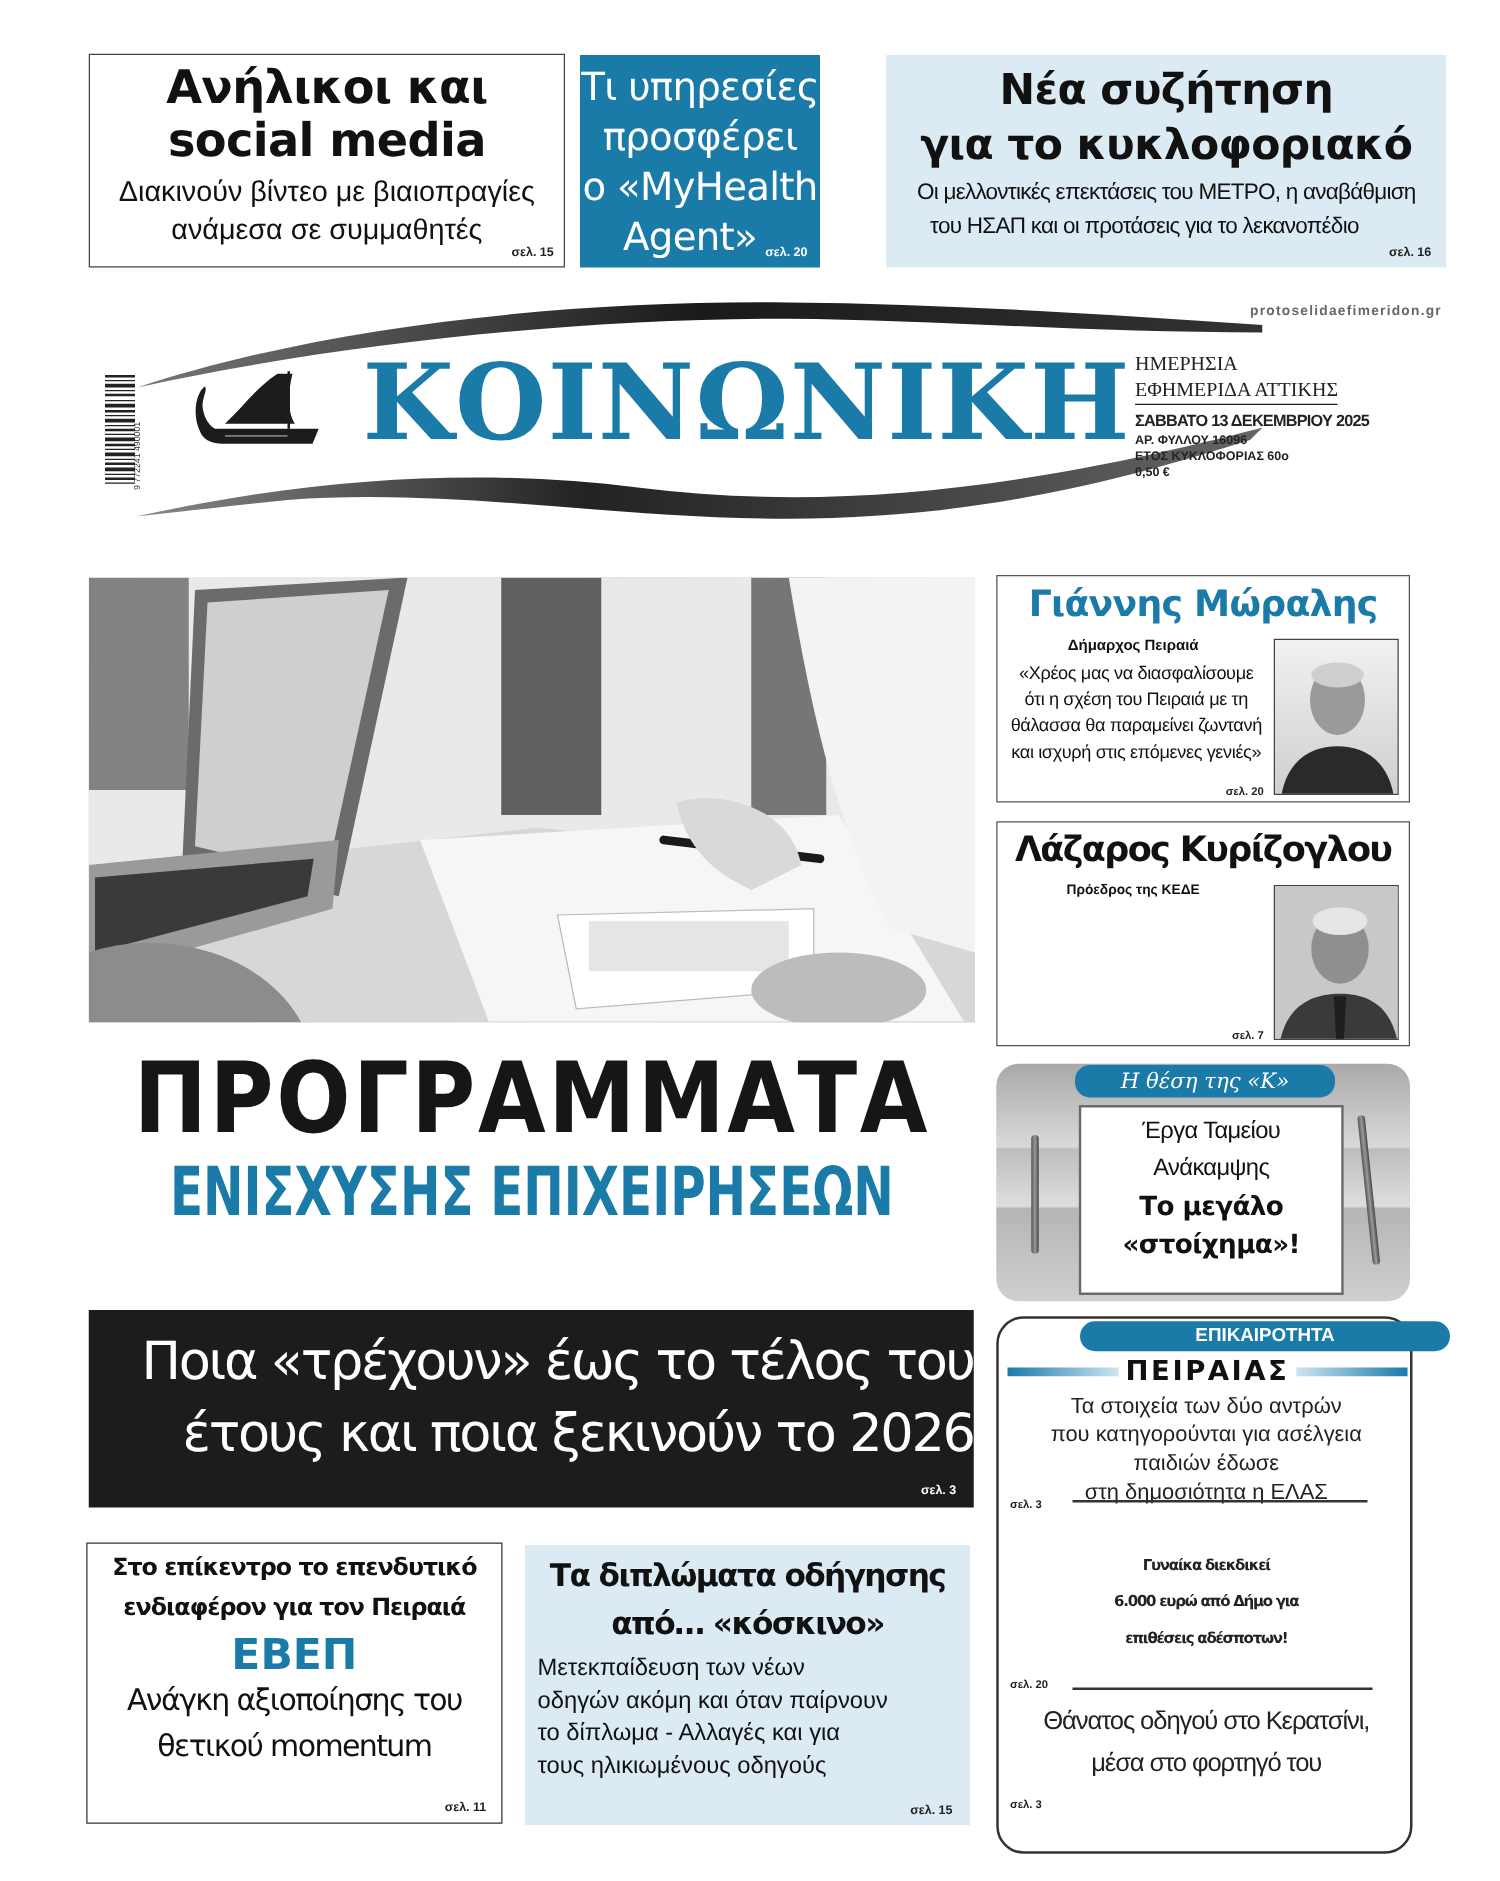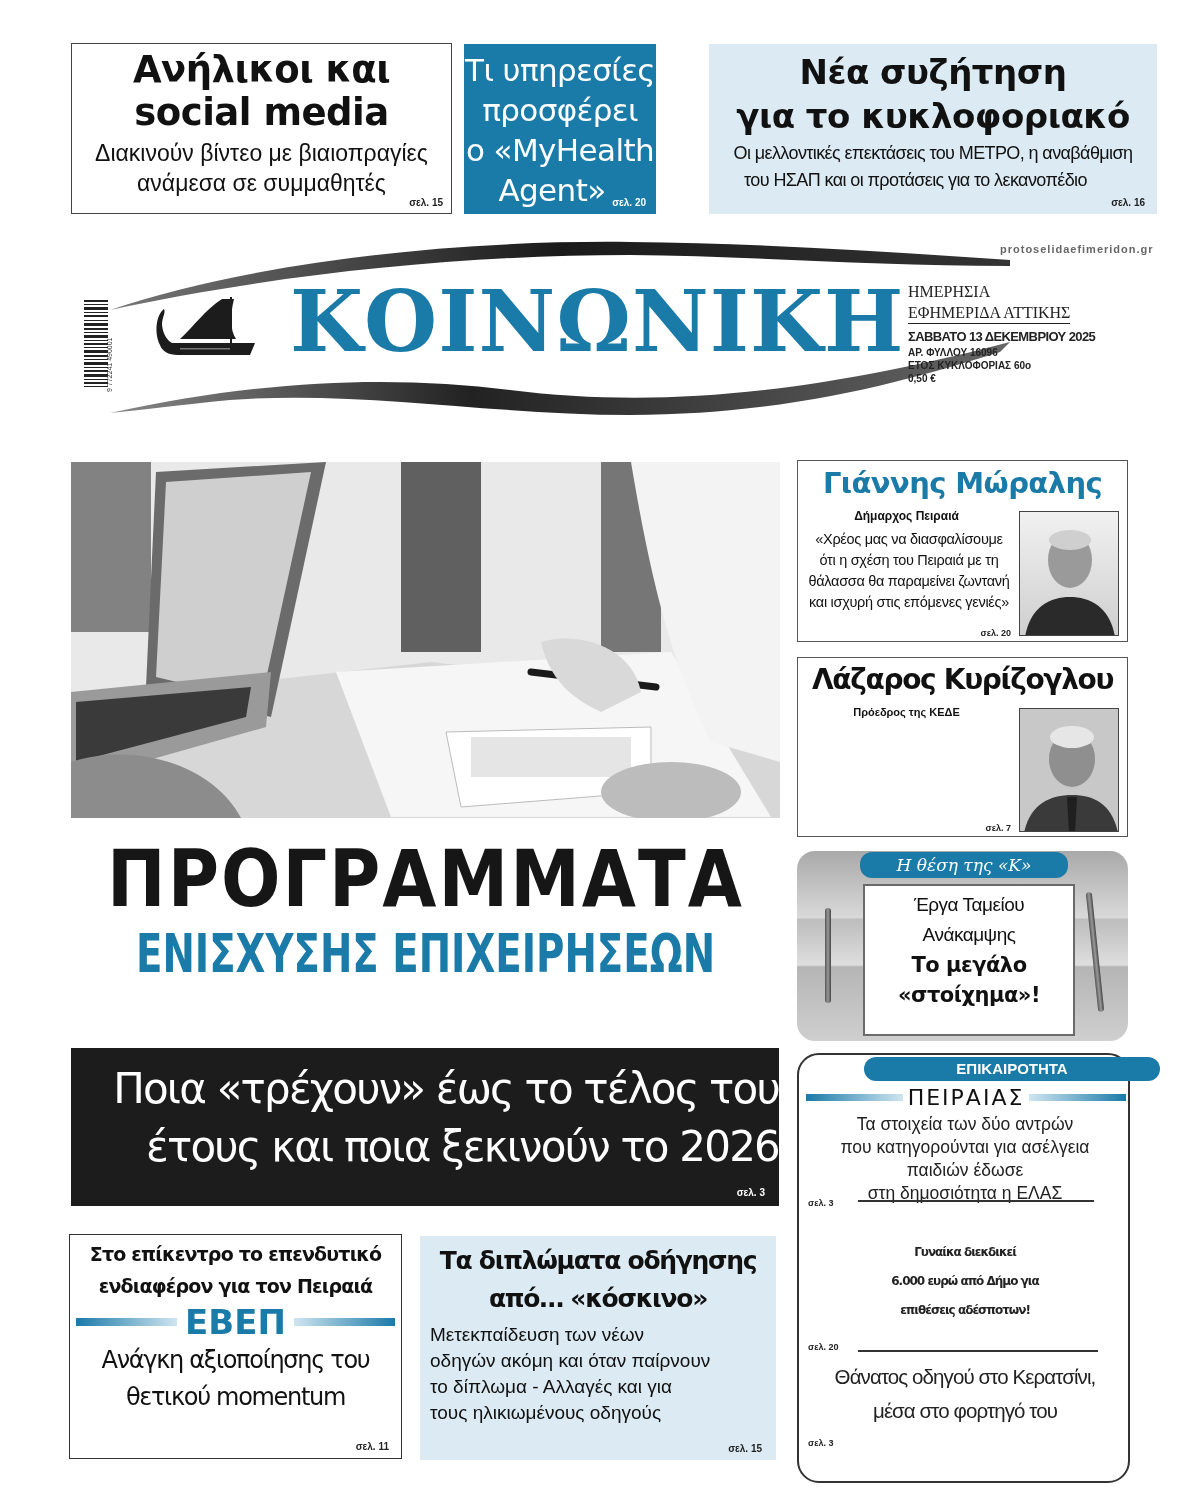--- a/index.html
+++ b/index.html
@@ -42,21 +42,21 @@
     #main-headline .h1 { font-family: "DejaVu Sans", sans-serif; font-weight: bold; font-size: 70px; line-height: 82px; color: #161616; letter-spacing: 2px; transform: scaleY(1.12); }
     #main-headline .h2 { font-family: "DejaVu Sans", sans-serif; font-weight: bold; font-size: 45px; line-height: 60px; color: #1a7aa8; letter-spacing: 0px; transform: scaleX(0.86) scaleY(1.2); margin-top: 4px; }
 
     #dek-box { left: 71px; top: 1048px; width: 708px; height: 158px; background: #1c1c1c; color: #fff; text-align: right; }
     #dek-box .t { font-family: "DejaVu Sans", sans-serif; font-size: 42px; line-height: 58px; margin-top: 12px; letter-spacing: -1.8px; }
     #dek-box .pg { position: absolute; right: 14px; bottom: 8px; color: #fff; }
 
     
     #ebep-box { left: 69px; top: 1234px; width: 333px; height: 225px; border: 1.5px solid #333; text-align: center; }
     #ebep-box .h { font-family: "DejaVu Sans", sans-serif; font-weight: bold; font-size: 19px; line-height: 32px; margin-top: 3px; letter-spacing: -0.8px; }
-    #ebep-box .label-row { display: flex; align-items: center; margin: 2px 6px; height: 36px; }
+    #ebep-box .label-row { display: flex; margin: 2px 6px; height: 36px; flex-direction: column; }
     #ebep-box .bar { flex: 1; height: 8px; }
     #ebep-box .bar.left { background: linear-gradient(90deg,#1a7aa8,#cfe5f0); }
     #ebep-box .bar.right { background: linear-gradient(90deg,#cfe5f0,#1a7aa8); }
     #ebep-box .lbl { font-family: "DejaVu Sans", sans-serif; font-size: 34px; color: #1a7aa8; padding: 0 8px; font-weight: bold; }
     #ebep-box .s { font-family: "DejaVu Sans", sans-serif; font-size: 24px; line-height: 37px; letter-spacing: -1.3px; }
     #ebep-box .pg { position: absolute; right: 12px; bottom: 6px; }
 
     #license-box { left: 420px; top: 1236px; width: 356px; height: 224px; background: #dceaf3; text-align: center; }
     #license-box .h { font-family: "DejaVu Sans", sans-serif; font-weight: bold; font-size: 25px; line-height: 38px; margin-top: 6px; letter-spacing: -1.3px; }
     #license-box .s { font-size: 19px; line-height: 26px; margin-top: 4px; text-align: left; padding-left: 10px; }
@@ -80,21 +80,21 @@
     #opinion-card .a { font-size: 19px; line-height: 30px; margin-top: 4px; letter-spacing: -0.5px; }
     #opinion-card .b { font-family: "DejaVu Sans", sans-serif; font-weight: bold; font-size: 21px; line-height: 30px; letter-spacing: -0.5px; }
     .pen { position: absolute; width: 6px; background: linear-gradient(90deg,#555,#999,#444); border-radius: 3px; z-index: 2; }
 
     #news-box { left: 797px; top: 1053px; width: 333px; height: 430px; border: 2px solid #333; border-radius: 22px; }
     #news-tab { left: 864px; top: 1057px; width: 296px; height: 24px; background: #1a7aa8; border-radius: 12px; color: #fff; text-align: center; font-size: 15px; font-weight: bold; line-height: 24px; z-index: 3; }
     #news-section { left: 806px; top: 1083px; width: 320px; height: 28px; display: flex; align-items: center; z-index: 3; }
     #news-section .bar { flex: 1; height: 7px; }
     #news-section .bar.left { background: linear-gradient(90deg,#1a7aa8,#cfe5f0); }
     #news-section .bar.right { background: linear-gradient(90deg,#cfe5f0,#1a7aa8); }
-    #news-section .lbl { font-family: "DejaVu Sans", sans-serif; font-weight: normal; font-size: 22px; padding: 0 5px; letter-spacing: 2px; color: #111; }
+    #news-section .lbl { font-family: "DejaVu Sans", sans-serif; font-weight: bold; font-size: 22px; padding: 0 5px; letter-spacing: 2px; color: #111; }
     .news-item { left: 806px; width: 318px; text-align: center; }
     #news-1 { top: 1113px; }
     #news-1 .t { font-size: 17.5px; line-height: 23px; color: #222; }
     #news-2 { top: 1238px; }
     #news-2 .t { font-family: "DejaVu Sans", sans-serif; font-weight: bold; font-size: 12px; line-height: 29px; letter-spacing: -1px; color: #222; }
     #news-3 { top: 1360px; }
     #news-3 .t { font-size: 20.5px; line-height: 34px; letter-spacing: -0.9px; color: #222; }
     .news-rule { height: 1.5px; background: #333; }
     .news-pg { font-size: 9px; }
   </style>

